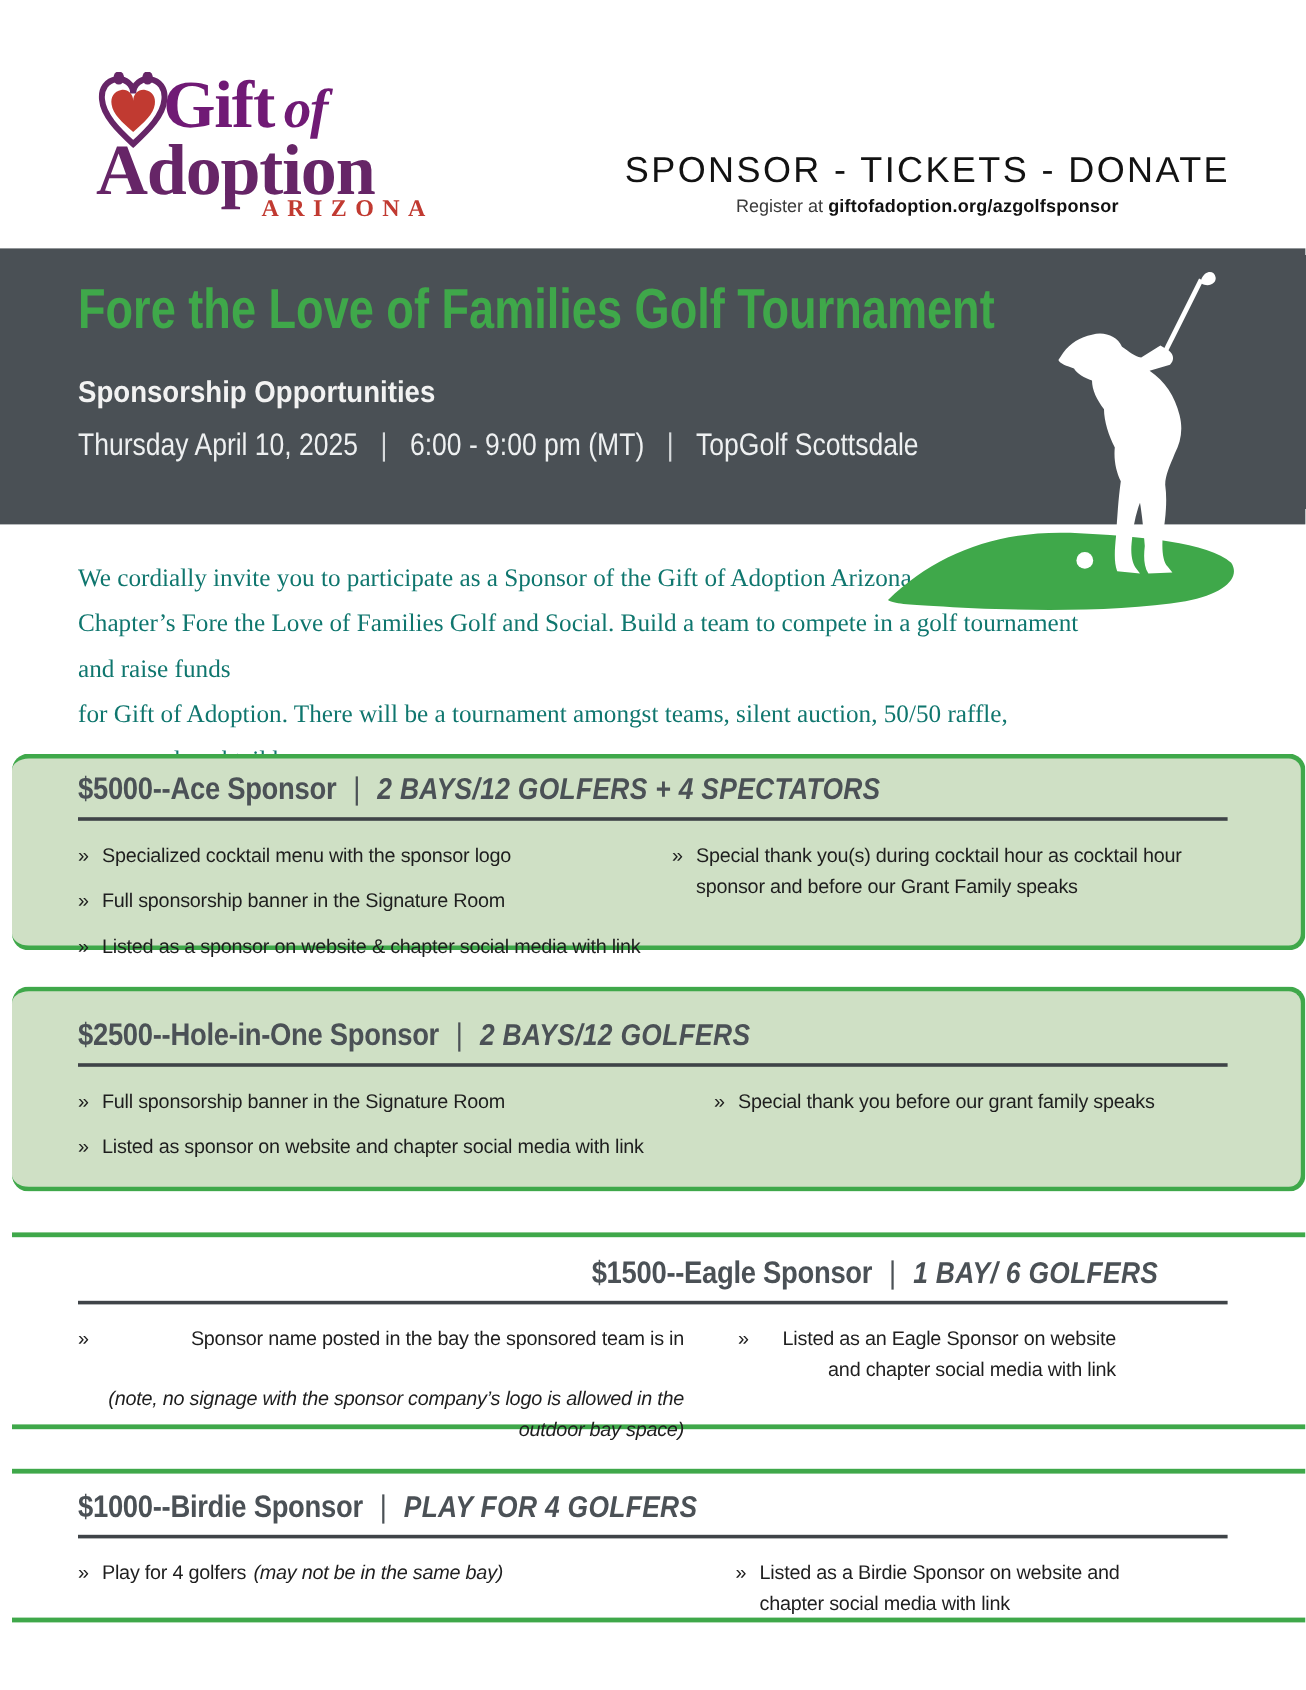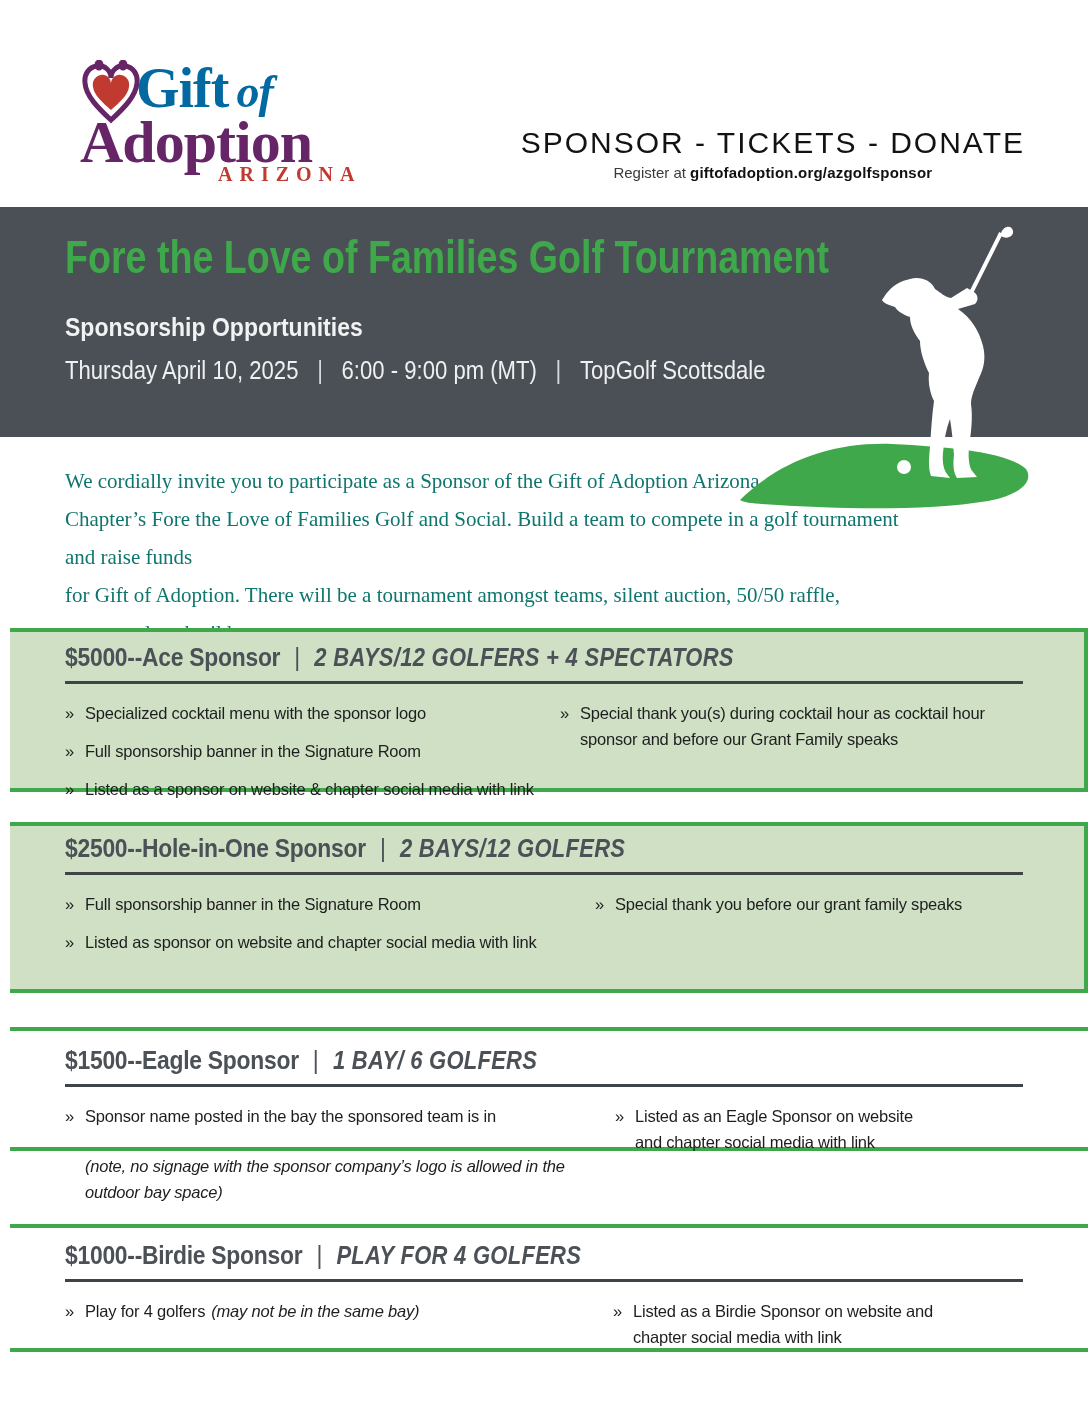--- a/index.html
+++ b/index.html
@@ -3,21 +3,21 @@
 <meta charset="utf-8">
 <style>
   html,body{margin:0;padding:0;background:#ffffff;}
   .page{
     position:relative; width:1088px; height:1408px; background:#fff;
     font-family:"Liberation Sans", sans-serif; overflow:hidden;
   }
   
   .logo{position:absolute; left:0; top:0; width:400px; height:210px;}
   .logo-gift{position:absolute; left:136px; top:56px; font-family:"Liberation Serif", serif;
-    font-weight:700; font-size:56px; color:#0369a1; letter-spacing:-1px;}
+    font-weight:700; font-size:56px; color:#701a75; letter-spacing:-1px;}
   .logo-of{font-style:italic; font-size:46px; font-weight:600; margin-left:8px;}
   .logo-adoption{position:absolute; left:80px; top:108px; font-family:"Liberation Serif", serif;
     font-weight:700; font-size:60px; color:#662567; letter-spacing:-1px;text-align:right;}
   .logo-region{position:absolute; left:218px; top:163px; font-family:"Liberation Serif", serif;
     font-weight:700; font-size:20px; letter-spacing:7px; color:#c13a31;}
   .logo-heart{position:absolute; left:82px; top:60px;}
   
   .hdr-right{position:absolute; right:63px; top:126px; text-align:center; color:#121212;}
   .hdr-cta{font-size:30px; font-weight:400; letter-spacing:2px;}
   .hdr-reg{font-size:15px; margin-top:4px; color:#3a3a3a; font-weight:300;}
@@ -32,25 +32,25 @@
     color:#eef0f1; white-space:nowrap; transform:scaleX(0.85); transform-origin:left top;}
   .banner-date .pipe{margin:0 22px; color:#d7dadc;}
   
   .scene{position:absolute; left:720px; top:205px; z-index:5;}
   
   .intro{position:absolute; left:65px; top:462px; width:860px;
     font-family:"Liberation Serif", serif; font-size:21px; color:#0f766e; line-height:38px;}
   
   .band{position:absolute; left:10px; width:1078px; box-sizing:border-box;
     border-top:4px solid #3fa84a; border-bottom:4px solid #3fa84a; padding:10px 0 0 55px;}
-  .band.green{background:#cfe0c5; border-right:4px solid #3fa84a;}
+  .band.green{background:#cfe0c5; border-right:4px solid #3fa84a;border-radius:14px;}
   .band.white{background:#ffffff;}
   .band-1{top:628px; height:164px;}
-  .band-2{top:822px; height:171px; padding-top:7px;}
-  .band-3{top:1027px; height:124px; padding-top:14px;}
+  .band-2{top:822px; height:171px; padding-top:21px;}
+  .band-3{top:1027px; height:164px; padding-top:14px;text-align:right;}
   .band-4{top:1224px; height:128px; padding-top:12px;}
   .tier-head{white-space:nowrap; transform:scaleX(0.88); transform-origin:left top; color:#4b5156;}
   .tier-name{font-size:26px; font-weight:700; letter-spacing:-0.3px;}
   .tier-pipe{font-size:26px; font-weight:300; margin:0 16px; color:#4b5156;}
   .tier-sub{font-size:25px; font-weight:700; font-style:italic; letter-spacing:0.3px;}
   .tier-rule{height:3px; background:#3f4448; width:958px; margin-top:8px;}
   .tier-body{position:relative; margin-top:16px; font-size:16.5px; color:#1e1e1e;
     letter-spacing:-0.2px; line-height:21px;}
   .col-left{width:505px;}
   .col-right{position:absolute; top:0;}

